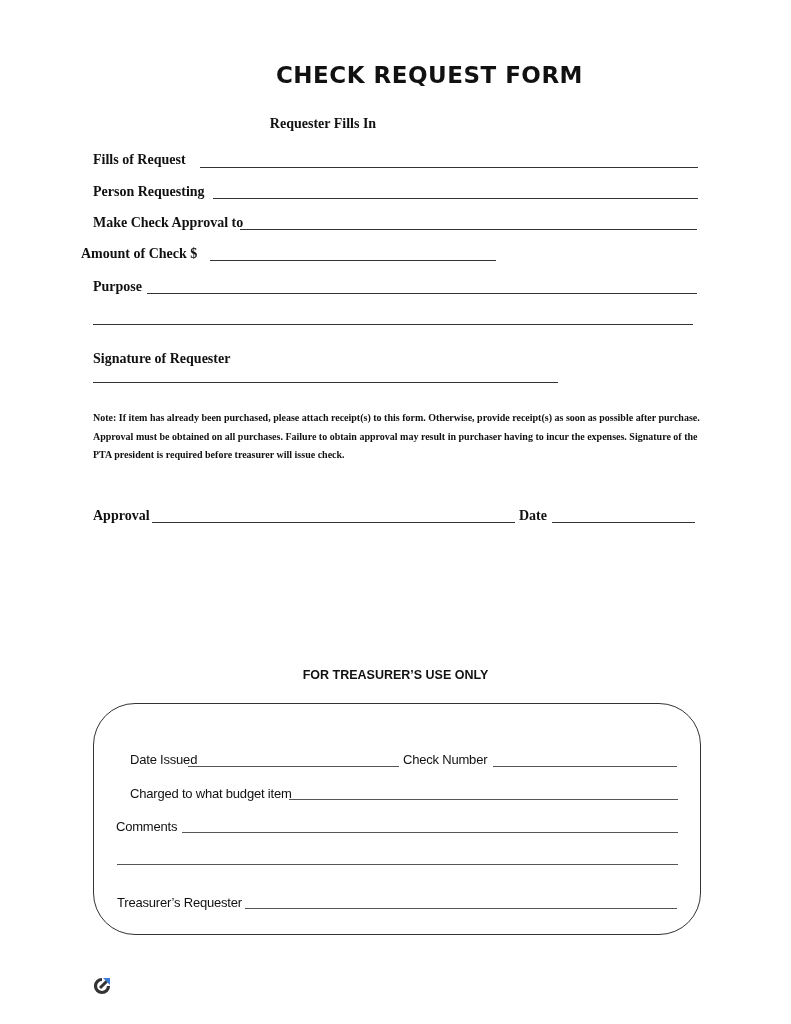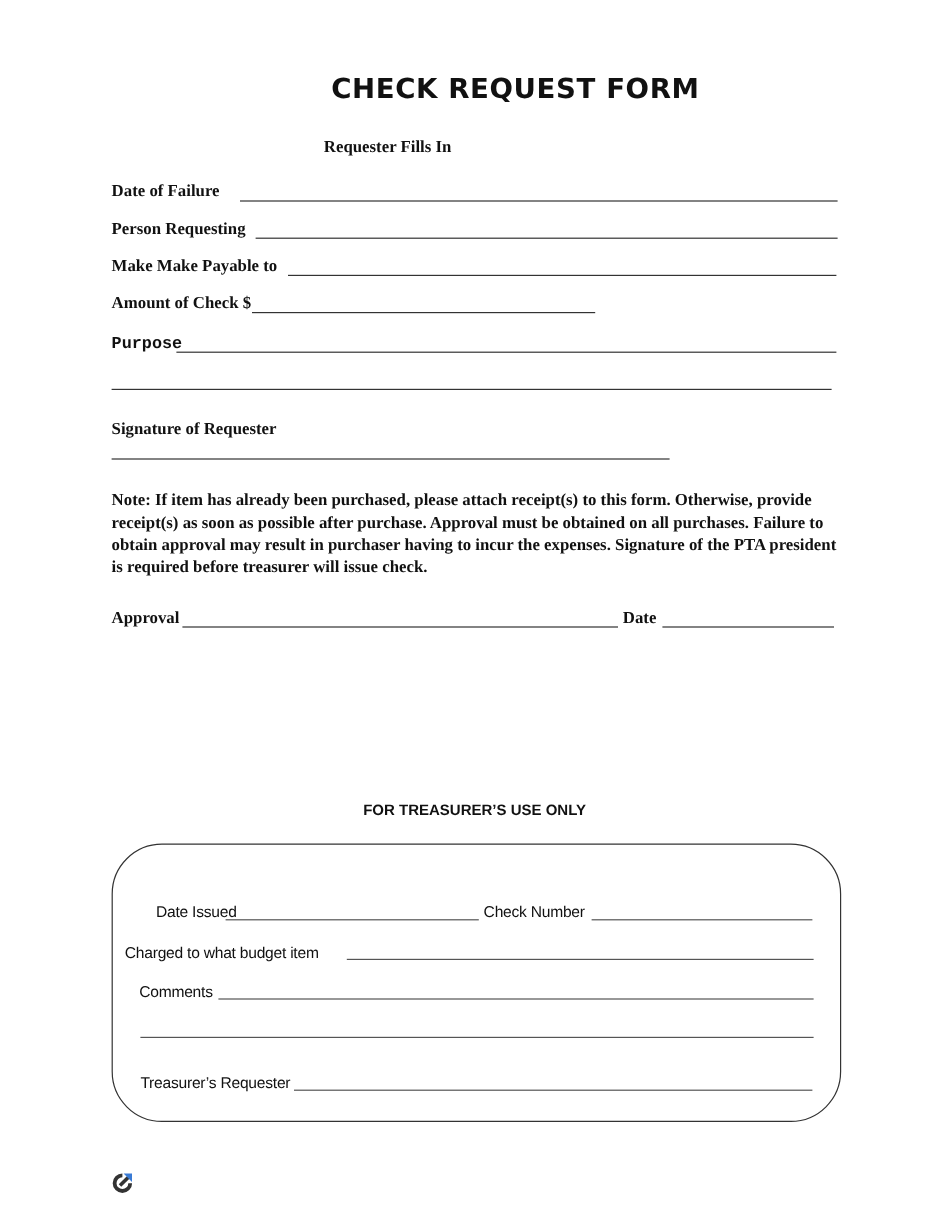--- a/index.html
+++ b/index.html
@@ -3,46 +3,46 @@
   <meta charset="utf-8">
   <style>
     html, body { margin: 0; padding: 0; background: #ffffff; }
     body { width: 791px; height: 1024px; position: relative; overflow: hidden; color: #111; }
     .serif { font-family: "Liberation Serif", "DejaVu Serif", serif; }
     .abs { position: absolute; }
     .title { left: 0; width: 791px; top: 62px; text-align: center; font-size: 23px; font-weight: bold; letter-spacing: 0.5px; font-family: "DejaVu Sans", sans-serif; padding-left: 34px; }
     .subtitle { left: 0; width: 646px; top: 116px; text-align: center; font-size: 14px; font-weight: bold; }
     .label { font-size: 14px; font-weight: bold; white-space: nowrap; }
     .line { position: absolute; height: 0; border-top: 1.3px solid #333; }
-    .note { left: 93px; top: 409px; width: 610px; font-size: 14px; font-weight: bold; line-height: 18.5px; }
+    .note { left: 93px; top: 409px; width: 610px; font-size: 10px; font-weight: bold; line-height: 18.5px; }
     .treas-head { left: 0; width: 791px; top: 668px; text-align: center; font-size: 12.5px; font-weight: bold; font-family: "Liberation Sans", sans-serif; }
     .box { left: 93px; top: 703px; width: 606px; height: 230px; border: 1.3px solid #333; border-radius: 42px; }
     .tlabel { font-size: 13px; font-family: "Liberation Sans", sans-serif; white-space: nowrap; letter-spacing: -0.2px; }
     .tline { position: absolute; height: 0; border-top: 1.2px solid #555; }
     .logo { left: 92px; top: 976px; width: 20px; height: 20px; }
   </style>
 </head>
 <body>
 
 <div class="abs title">CHECK REQUEST FORM</div>
 <div class="abs subtitle serif">Requester Fills In</div>
 
-<div class="abs label serif" style="left:93px; top:152px;">Date of Failure</div>
+<div class="abs label serif" style="left:93px; top:152px;">Fills of Request</div>
 <div class="line" style="left:200px; top:167px; width:498px;"></div>
 
 <div class="abs label serif" style="left:93px; top:184px;">Person Requesting</div>
 <div class="line" style="left:213px; top:198px; width:485px;"></div>
 
-<div class="abs label serif" style="left:93px; top:215px;">Make Make Payable to</div>
+<div class="abs label serif" style="left:93px; top:215px;">Make Check Approval to</div>
 <div class="line" style="left:240px; top:229px; width:457px;"></div>
 
-<div class="abs label serif" style="left:93px; top:246px;">Amount of Check $</div>
+<div class="abs label serif" style="left:81px; top:246px;">Amount of Check $</div>
 <div class="line" style="left:210px; top:260px; width:286px;"></div>
 
-<div class="abs label serif" style="left:93px; top:279px;font-family:Liberation Mono, monospace;">Purpose</div>
+<div class="abs label serif" style="left:93px; top:279px;">Purpose</div>
 <div class="line" style="left:147px; top:293px; width:550px;"></div>
 <div class="line" style="left:93px; top:324px; width:600px;"></div>
 
 <div class="abs label serif" style="left:93px; top:351px;">Signature of Requester</div>
 <div class="line" style="left:93px; top:382px; width:465px;"></div>
 
 <div class="abs note serif">Note: If item has already been purchased, please attach receipt(s) to this form. Otherwise, provide receipt(s) as soon as possible after purchase. Approval must be obtained on all purchases. Failure to obtain approval may result in purchaser having to incur the expenses. Signature of the PTA president is required before treasurer will issue check.</div>
 
 <div class="abs label serif" style="left:93px; top:508px;">Approval</div>
 <div class="line" style="left:152px; top:522px; width:363px;"></div>
@@ -50,21 +50,21 @@
 <div class="line" style="left:552px; top:522px; width:143px;"></div>
 
 <div class="abs treas-head">FOR TREASURER’S USE ONLY</div>
 <div class="abs box"></div>
 
 <div class="abs tlabel" style="left:130px; top:752px;">Date Issued</div>
 <div class="tline" style="left:188px; top:766px; width:211px;"></div>
 <div class="abs tlabel" style="left:403px; top:752px;">Check Number</div>
 <div class="tline" style="left:493px; top:766px; width:184px;"></div>
 
-<div class="abs tlabel" style="left:104px; top:786px;">Charged to what budget item</div>
+<div class="abs tlabel" style="left:130px; top:786px;">Charged to what budget item</div>
 <div class="tline" style="left:289px; top:799px; width:389px;"></div>
 
 <div class="abs tlabel" style="left:116px; top:819px;">Comments</div>
 <div class="tline" style="left:182px; top:832px; width:496px;"></div>
 <div class="tline" style="left:117px; top:864px; width:561px;"></div>
 
 <div class="abs tlabel" style="left:117px; top:895px;">Treasurer’s Requester</div>
 <div class="tline" style="left:245px; top:908px; width:432px;"></div>
 
 <div class="abs logo">

